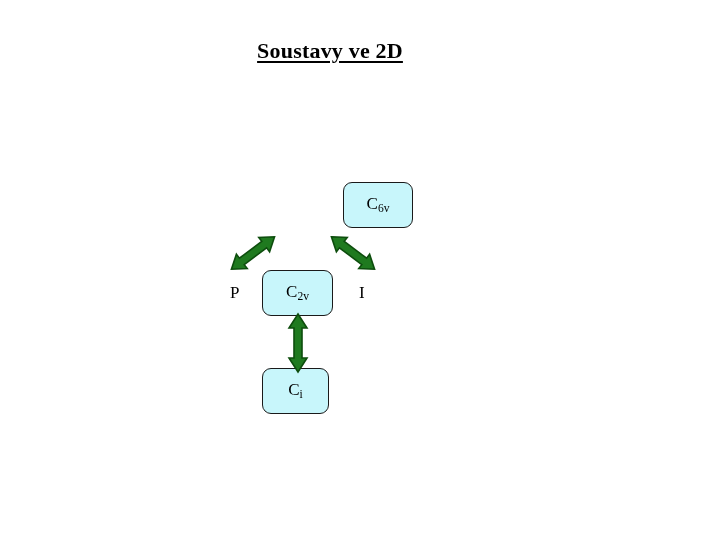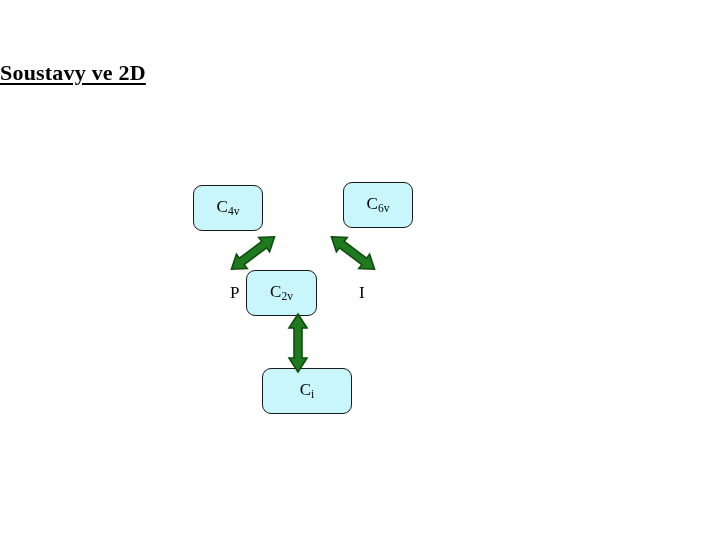--- a/index.html
+++ b/index.html
@@ -13,22 +13,23 @@
     height: 540px;
     background: #ffffff;
     overflow: hidden;
     font-family: "Liberation Serif", "DejaVu Serif", serif;
   }
 
   
   #title {
     position: absolute;
     left: 0;
-    top: 60px;
+    top: 38px;
     width: 660px;
+    text-align: center;
     font-family: "Liberation Serif", "DejaVu Serif", serif;
     font-size: 22px;
     font-weight: bold;
     color: #000000;
     letter-spacing: 0.2px;
     white-space: nowrap;
   }
   #title .ul {
     text-decoration: underline;
     text-underline-offset: 3px;
@@ -54,22 +55,22 @@
     white-space: nowrap;
   }
   .node-box .lbl sub {
     font-size: 0.68em;
     vertical-align: -0.28em;
     letter-spacing: 0;
   }
 
   #box-c4v { left: 193px; top: 185px; width: 70px; height: 46px; }
   #box-c6v { left: 343px; top: 182px; width: 70px; height: 46px; text-align: right; }
-  #box-c2v { left: 246px; top: 270px; width: 71px; height: 46px; }
-  #box-ci  { left: 262px; top: 368px; width: 90px; height: 46px; }
+  #box-c2v { left: 262px; top: 270px; width: 71px; height: 46px; }
+  #box-ci  { left: 262px; top: 368px; width: 67px; height: 46px; }
 
   
   .plain-label {
     position: absolute;
     font-family: "Liberation Serif", "DejaVu Serif", serif;
     font-size: 17px;
     color: #000000;
     line-height: 1;
     white-space: nowrap;
   }
@@ -87,23 +88,20 @@
 </style>
 </head>
 <body>
 
 <div id="slide">
 
   <div id="title">
     <span class="ul">Soustavy ve 2D</span>
   </div>
 
-  <div class="node-box" id="box-c4v">
-    <span class="lbl"><span>C</span><sub>4v</sub></span>
-  </div>
 
   <div class="node-box" id="box-c6v">
     <span class="lbl"><span>C</span><sub>6v</sub></span>
   </div>
 
   <div class="node-box" id="box-c2v">
     <span class="lbl"><span>C</span><sub>2v</sub></span>
   </div>
 
   <div class="node-box" id="box-ci">

